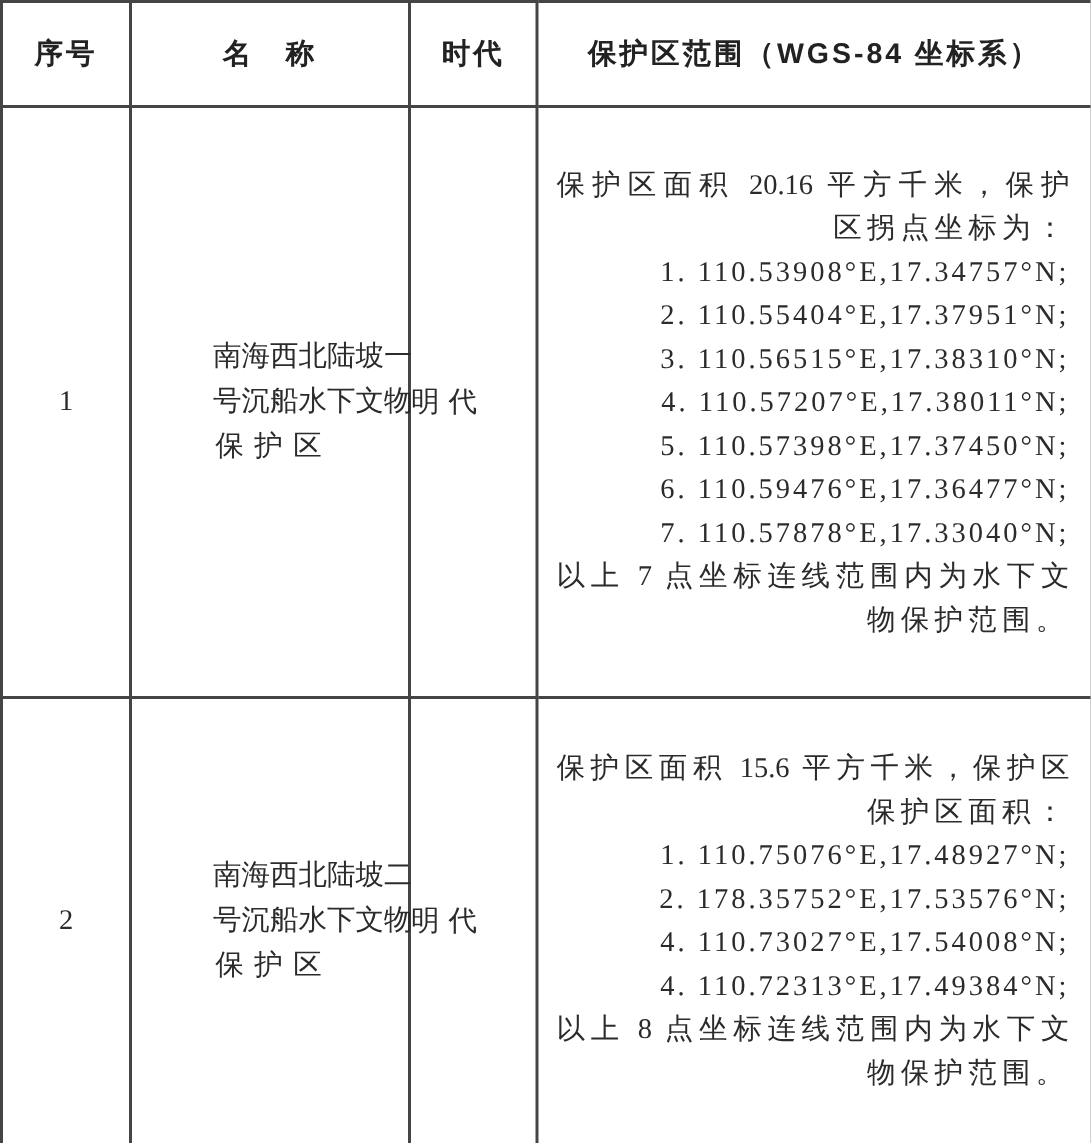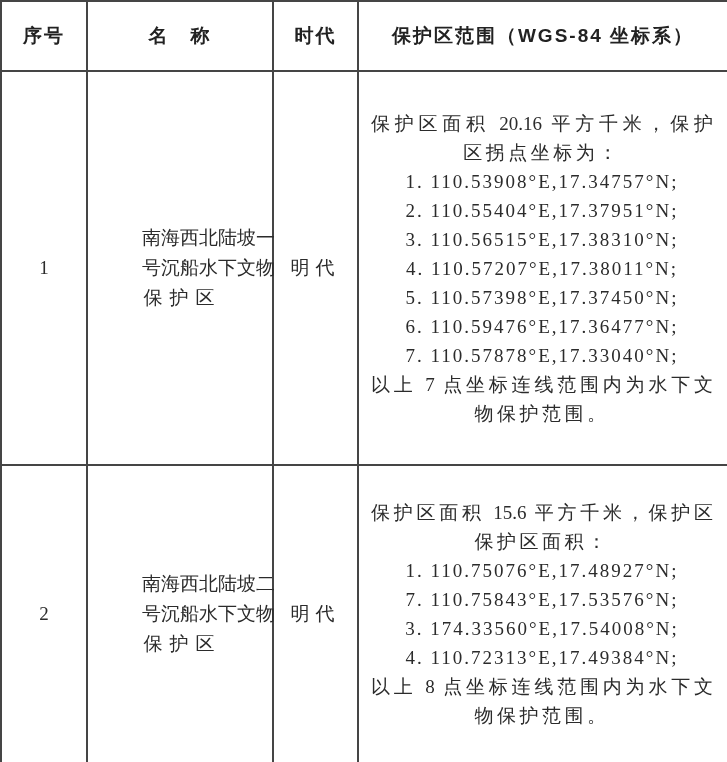--- a/index.html
+++ b/index.html
@@ -52,33 +52,33 @@
     font-size: 19px;
     line-height: 30px;
     letter-spacing: 7px;
     white-space: nowrap;
     text-align: center;
   }
   td.cell-era {
     font-family: "Liberation Serif", "DejaVu Serif", serif;
     font-size: 19px;
     letter-spacing: 6px;
-    text-align: center;
+    text-align: left;
   }
   td.cell-range { vertical-align: middle; margin-left: 20px; }
   .range-block {
     padding: 0 14px 0 12px;
   }
   .range-line {
     font-family: "Liberation Serif", "DejaVu Serif", serif;
     font-size: 19px;
     line-height: 29px;
     letter-spacing: 2px;
     white-space: nowrap;
-    text-align: center;
+    text-align: right;
     overflow: hidden;
   }
   .range-line.cjk {
     letter-spacing: 3.5px;
   }
   .range-line.stretch {
     text-align: justify;
     text-align-last: justify;
     letter-spacing: normal;
   }
@@ -143,22 +143,22 @@
             <div class="name-line stretch">号沉船水下文物</div>
             <div class="name-line">保护区</div>
           </div>
       </td>
       <td class="cell-era">明代</td>
       <td class="cell-range">
         <div class="range-block">
             <div class="range-line stretch">保护区面积 15.6 平方千米，保护区</div>
             <div class="range-line cjk">保护区面积：</div>
             <div class="range-line">1. 110.75076°E,17.48927°N;</div>
-            <div class="range-line">7. 110.75843°E,17.53576°N;</div>
-            <div class="range-line">3. 174.33560°E,17.54008°N;</div>
+            <div class="range-line">2. 178.35752°E,17.53576°N;</div>
+            <div class="range-line">4. 110.73027°E,17.54008°N;</div>
             <div class="range-line">4. 110.72313°E,17.49384°N;</div>
             <div class="range-line stretch">以上 8 点坐标连线范围内为水下文</div>
             <div class="range-line cjk">物保护范围。</div>
           </div>
       </td>
     </tr>
   </tbody>
 </table>
 
 </body></html>

